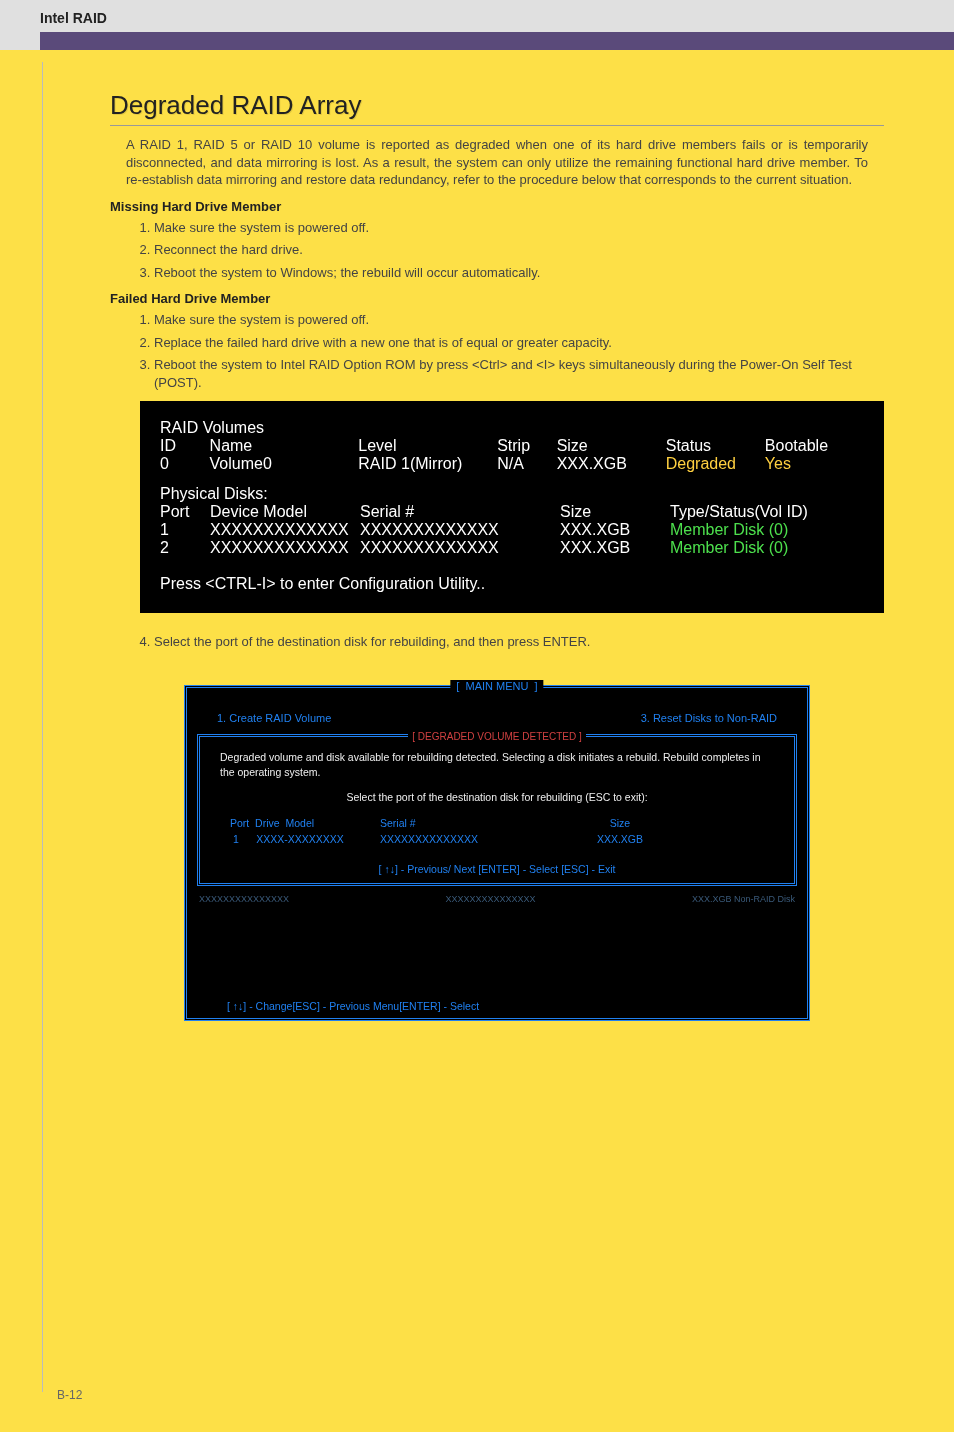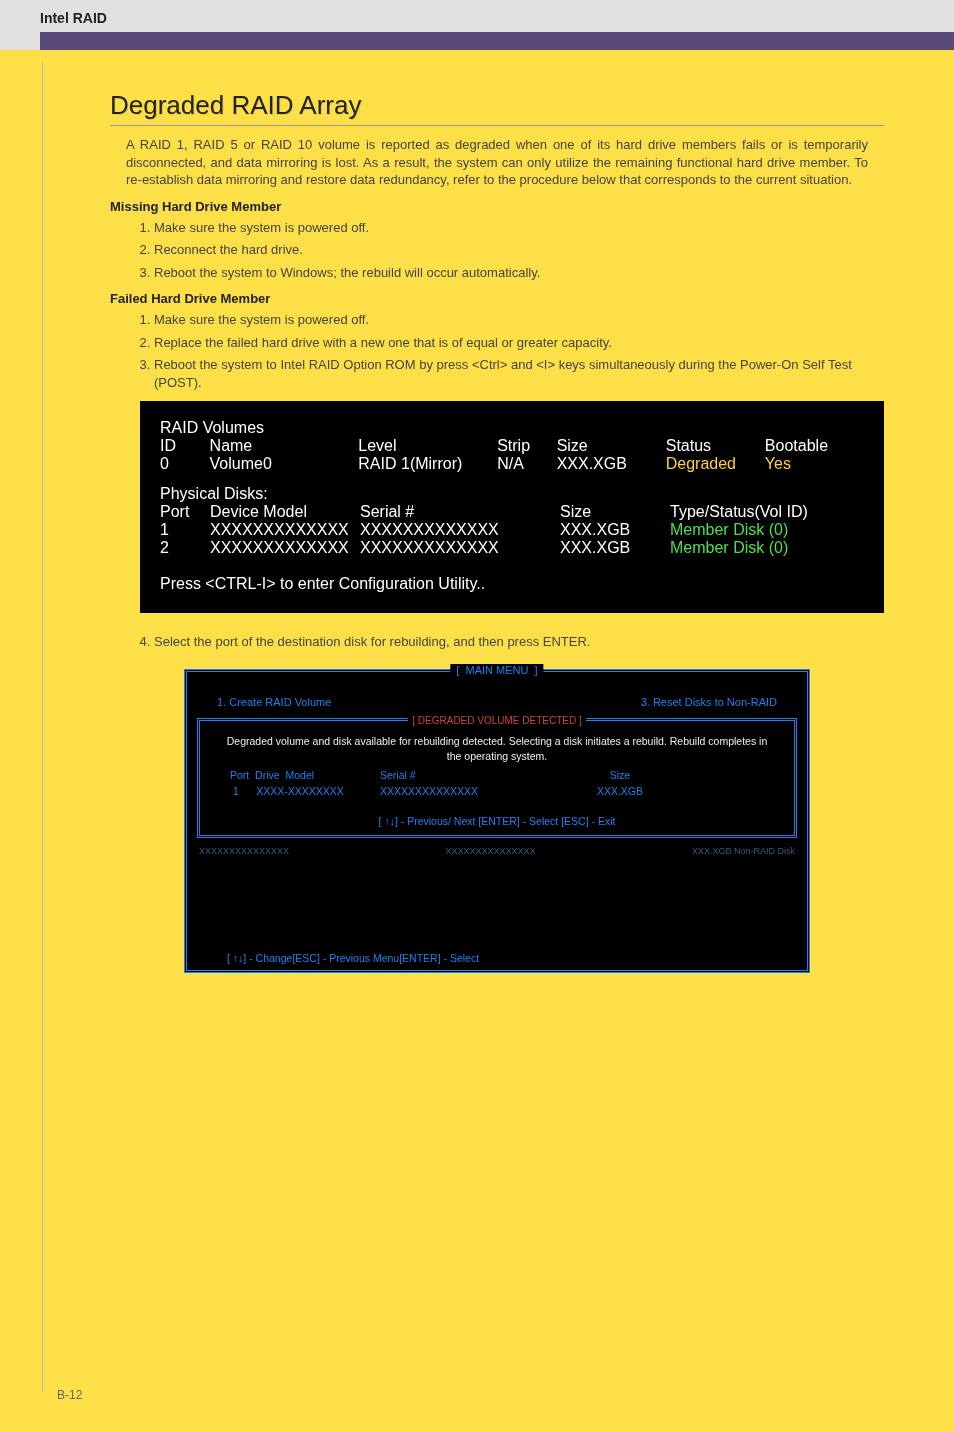--- a/index.html
+++ b/index.html
@@ -18,29 +18,29 @@
 .bios .row{display:flex}
 .bios .c1{width:50px}
 .bios .c2{width:150px}
 .bios .c3{width:140px}
 .bios .c4{width:60px}
 .bios .c5{width:110px}
 .bios .c6{width:100px}
 .bios .c7{width:100px}
 .yellow{color:#ffd040}
 .green{color:#4de04d}
-.step-visual{display:flex;justify-content:center;margin:18px 0}
+.step-visual{display:flex;justify-content:center;margin:34px 0}
 .bios2{width:620px;background:#000;border:3px double #2080f0;position:relative;font-family:Arial,Helvetica,sans-serif;font-size:11px}
 .bios2-titlebar{position:relative;height:24px;color:#2080f0}
 .bios2-titlebar .tit{position:absolute;left:50%;top:-8px;transform:translateX(-50%);background:#000;padding:0 6px;font-size:11px}
 .bios2-menu{display:flex;justify-content:space-between;padding:0 30px;color:#2080f0;font-size:11px}
 .bios2-inner{margin:10px 10px 8px 10px;border:3px double #2080f0;background:#000;padding:0 0 6px 0}
 .bios2-inner-title{text-align:center;color:#d04040;font-size:10px;margin-top:-6px}
 .bios2-inner-title span{background:#000;padding:0 4px}
-.bios2-msg{text-align:center;color:#eee;font-size:10.5px;padding:8px 20px 4px 20px;line-height:1.4}
+.bios2-msg{color:#eee;font-size:10.5px;padding:8px 20px 4px 20px;line-height:1.4}
 .bios2-msg2{text-align:center;color:#eee;font-size:10.5px;padding:8px 0 12px 0}
 .bios2-row{display:flex;padding:2px 30px;color:#2080f0;font-size:10.5px}
 .bios2-row .a{width:150px}
 .bios2-row .b{width:180px}
 .bios2-row .c{width:120px}
 .bios2-keys{text-align:center;color:#2080f0;font-size:10.5px;padding:6px 0 2px 0}
 .bios2-ghost{color:#3a5a7a;font-size:9px;padding:0 12px;display:flex;justify-content:space-between}
 .bios2-blank{height:90px}
 .bios2-footer{display:flex;justify-content:flex-start;padding:6px 40px;color:#2080f0;font-size:10.5px}
 .footer-pg{position:absolute;bottom:30px;left:57px;color:#666;font-size:12px}
@@ -129,20 +129,21 @@
         <div class="bios2-titlebar">
           <span class="tit">[&nbsp;&nbsp;<span>MAIN  MENU</span>&nbsp;&nbsp;]</span>
         </div>
         <div class="bios2-menu">
           <span>1.      Create  RAID  Volume</span>
           <span>3.      Reset  Disks  to  Non-RAID</span>
         </div>
         <div class="bios2-inner">
           <div class="bios2-inner-title"><span>[  DEGRADED VOLUME DETECTED  ]</span></div>
           <div class="bios2-msg">Degraded volume and disk available for rebuilding detected. Selecting a disk initiates a rebuild. Rebuild completes in the  operating system.</div>
+          <div class="bios2-msg2">Select the port of the destination disk for rebuilding (ESC to exit):</div>
           <div class="bios2-row">
             <div class="a"><span>Port</span>&nbsp;&nbsp;<span>Drive</span>&nbsp;&nbsp;<span>Model</span></div>
             <div class="b">Serial  #</div>
             <div class="c" style="text-align:center">Size</div>
           </div>
           <div class="bios2-row">
             <div class="a">&nbsp;<span>1</span>&nbsp;&nbsp;&nbsp;&nbsp;&nbsp;&nbsp;<span>XXXX-XXXXXXXX</span></div>
             <div class="b">XXXXXXXXXXXXXX</div>
             <div class="c" style="text-align:center">XXX.XGB</div>
           </div>

